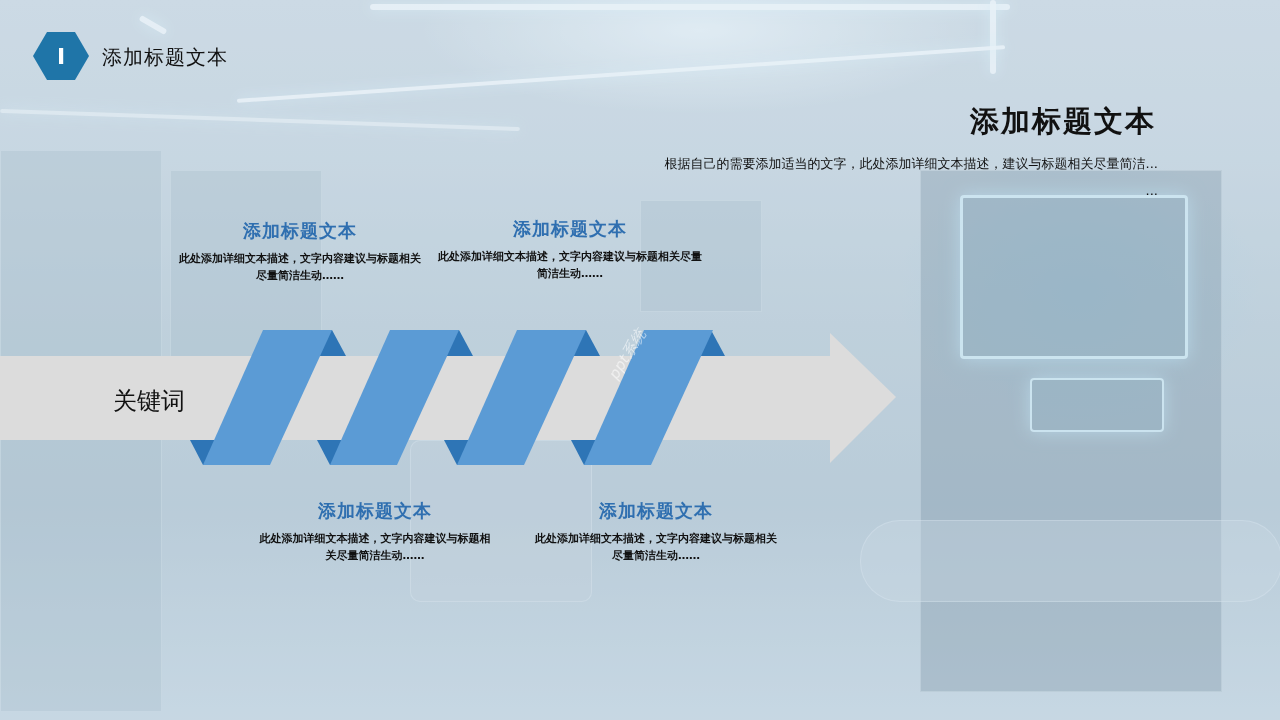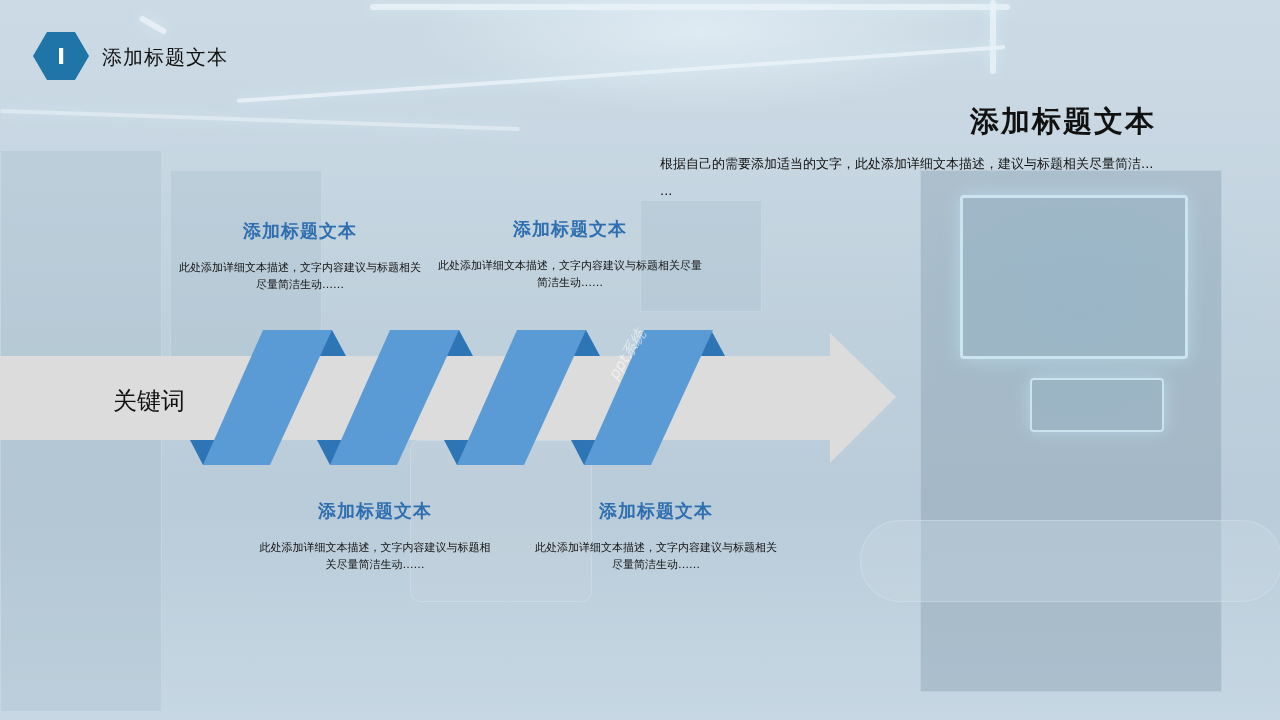--- a/index.html
+++ b/index.html
@@ -10,25 +10,25 @@
       linear-gradient(180deg,#cbd9e3 0%,#c4d4df 22%,#b7cad6 45%,#aec3d1 70%,#c3d5e1 100%);}
   .ceil-light{position:absolute;background:rgba(245,252,255,0.9);border-radius:6px;box-shadow:0 0 14px rgba(220,245,255,0.9);}
   .panel{position:absolute;background:rgba(150,175,190,0.35);border:1px solid rgba(230,240,245,0.35);}
   .screen{position:absolute;border:3px solid rgba(215,245,255,0.85);border-radius:4px;background:rgba(110,150,170,0.35);box-shadow:0 0 18px rgba(190,235,255,0.6);}
   .overlay{position:absolute;inset:0;background:rgba(205,222,233,0.35);}
 
   .hex{position:absolute;left:33px;top:32px;width:56px;height:48px;background:#1f75a8;clip-path:polygon(25% 0,75% 0,100% 50%,75% 100%,25% 100%,0 50%);display:flex;align-items:center;justify-content:center;color:#fff;font-size:22px;font-weight:bold;}
   .page-title{position:absolute;left:102px;top:44px;font-size:20px;color:#111;letter-spacing:1px;}
 
   .right-title{position:absolute;right:124px;top:102px;font-size:29px;font-weight:bold;color:#111;letter-spacing:2px;}
-  .right-desc{position:absolute;left:660px;width:498px;top:150px;font-size:13px;line-height:27px;color:#111;text-align:left;}
+  .right-desc{position:absolute;left:660px;width:498px;top:150px;font-size:13px;line-height:27px;color:#111;text-align:right;}
 
   .card{position:absolute;text-align:center;}
   .card .t{color:#2f6fb0;font-size:18px;font-weight:bold;letter-spacing:1px;}
-  .card .d{color:#111;font-size:11px;line-height:17px;margin-top:16px;}
+  .card .d{color:#111;font-size:11px;line-height:17px;margin-top:7px;font-weight:bold;}
 
   svg.arrow{position:absolute;left:0;top:0;}
   .keyword{position:absolute;left:113px;top:385px;font-size:24px;color:#111;}
   .wm{position:absolute;left:600px;top:345px;font-size:15px;color:rgba(255,255,255,0.55);transform:rotate(-58deg);font-style:italic;}
 </style>
 </head>
 <body>
 
 <div class="bg">
   <div class="ceil-light" style="left:150px;top:10px;width:6px;height:30px;transform:rotate(-60deg);"></div>

